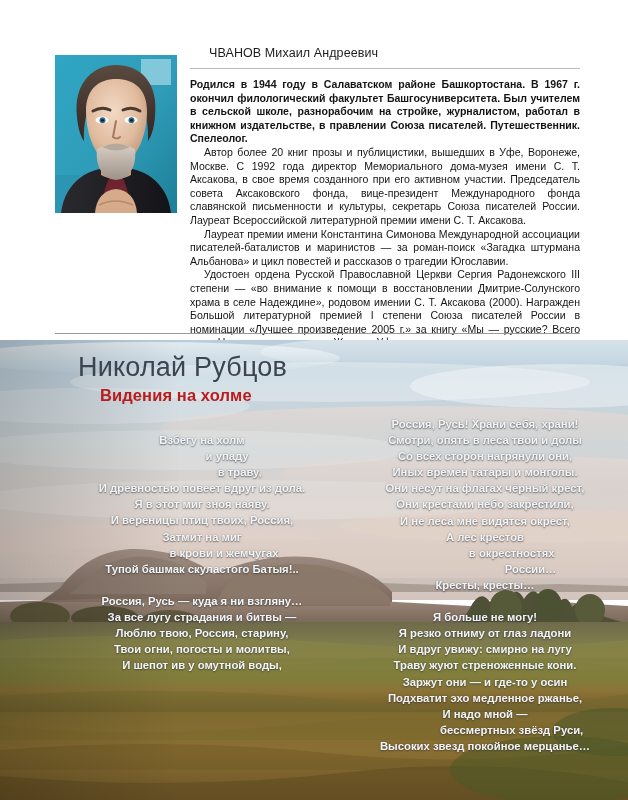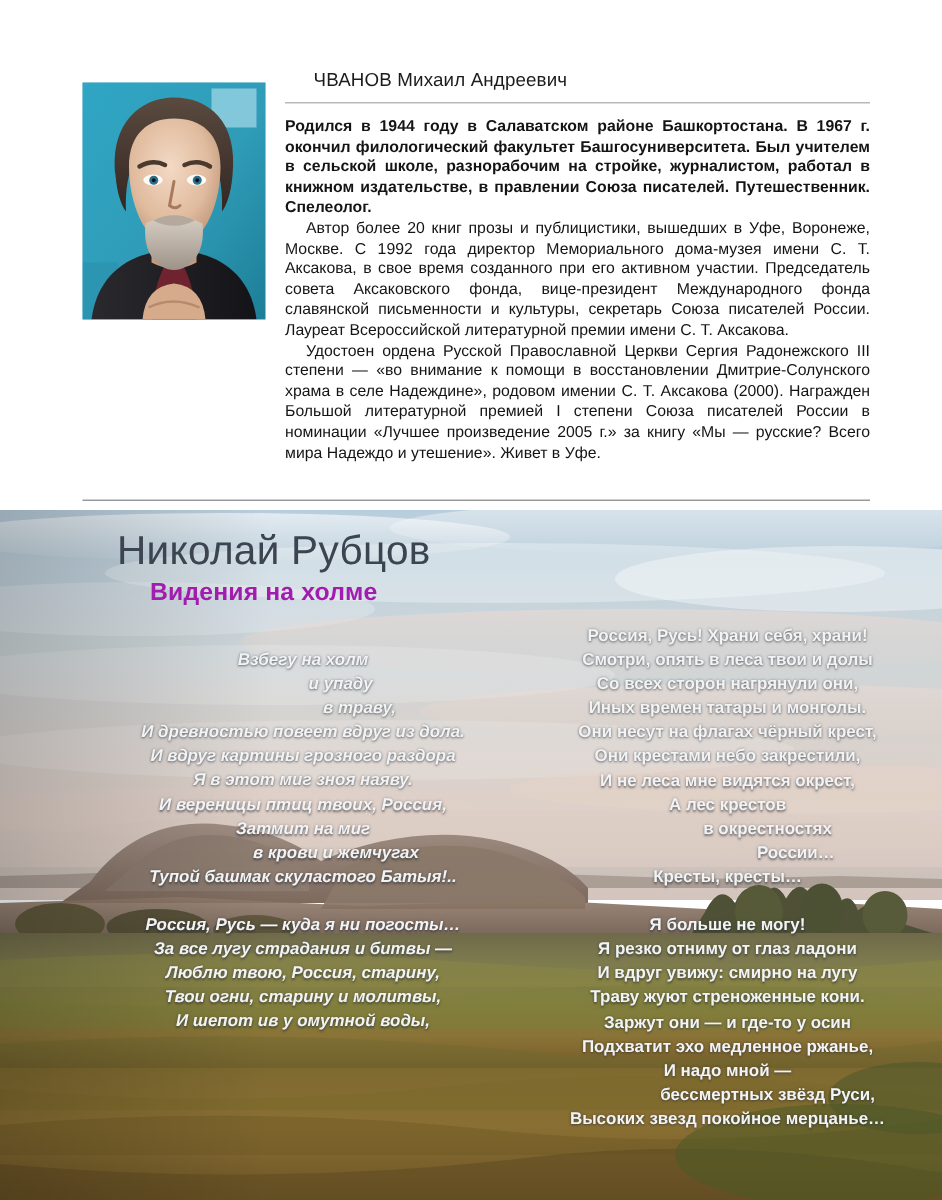--- a/index.html
+++ b/index.html
@@ -138,36 +138,36 @@
     letter-spacing: 0.2px;
     line-height: 1.1;
     white-space: nowrap;
   }
   .poem-title {
     position: absolute;
     left: 100px;
     top: 46px;
     font-size: 16.5px;
     font-weight: bold;
-    color: #a21caf;
+    color: #b91c1c;
     letter-spacing: 0.1px;
     line-height: 1.15;
     white-space: nowrap;
   }
 
   .col {
     position: absolute;
     font-size: 11.3px;
     font-weight: bold;
     line-height: 16.1px;
     color: #f2f3f4;
     text-shadow: 0 1px 1.5px rgba(40,45,55,0.55), 0 0 2px rgba(40,45,55,0.35);
     white-space: nowrap;
   }
-  .col-left  { left: 62px;  top: 92px; width: 280px; font-style: italic; }
+  .col-left  { left: 62px;  top: 92px; width: 280px; }
   .col-right { left: 340px; top: 76px; width: 290px; }
 
   .stanza { margin: 0 0 0 0; }
   .stanza + .stanza { margin-top: 16.1px; }
   .line { display: block; white-space: pre; }
 </style>
 </head>
 <body>
 
 <div class="page">
@@ -232,20 +232,21 @@
         <path d="M44 150 q16 -8 34 0" stroke="#b68b6c" stroke-width="1.6" fill="none"></path>
       </svg>
     </div>
 
     <div class="bio-title">ЧВАНОВ Михаил Андреевич</div>
     <div class="bio-rule"></div>
 
     <div class="bio-body">
       <p class="first">Родился в 1944 году в Салаватском районе Башкортостана. В 1967 г. окончил филологический факультет Башгосуниверситета. Был учителем в сельской школе, разнорабочим на стройке, журналистом, работал в книжном издательстве, в правлении Союза писателей. Путешественник. Спелеолог.</p>
       <p>Автор более 20 книг прозы и публицистики, вышедших в Уфе, Воронеже, Москве. С 1992 года директор Мемориального дома-музея имени С. Т. Аксакова, в свое время созданного при его активном участии. Председатель совета Аксаковского фонда, вице-президент Международного фонда славянской письменности и культуры, секретарь Союза писателей России. Лауреат Всероссийской литературной премии имени С. Т. Аксакова.</p>
+      <p>Лауреат премии имени Константина Симонова Международной ассоциации писателей-баталистов и маринистов — за роман-поиск «Загадка штурмана Альбанова» и цикл повестей и рассказов о трагедии Югославии.</p>
       <p>Удостоен ордена Русской Православной Церкви Сергия Радонежского III степени — «во внимание к помощи в восстановлении Дмитрие-Солунского храма в селе Надеждине», родовом имении С. Т. Аксакова (2000). Награжден Большой литературной премией I степени Союза писателей России в номинации «Лучшее произведение 2005 г.» за книгу «Мы — русские? Всего мира Надеждо и утешение». Живет в Уфе.</p>
     </div>
   </div>
 
   <div class="section-rule"></div>
 
   <div class="poem-section">
 
     <svg class="landscape" viewBox="0 0 628 460" preserveAspectRatio="none">
       <defs>
@@ -344,32 +345,31 @@
 
       <div class="poet-name">Николай Рубцов</div>
       <div class="poem-title">Видения на холме</div>
 
       <div class="col col-left">
         <div class="stanza">
           <span class="line">Взбегу на холм</span>
           <span class="line">                и упаду</span>
           <span class="line">                        в траву,</span>
           <span class="line">И древностью повеет вдруг из дола.</span>
-          <span class="line">И вдруг картины грозного раздора</span>
           <span class="line">Я в этот миг зноя наяву.</span>
           <span class="line">И вереницы птиц твоих, Россия,</span>
           <span class="line">Затмит на миг</span>
           <span class="line">              в крови и жемчугах</span>
           <span class="line">Тупой башмак скуластого Батыя!..</span>
         </div>
         <div class="stanza">
-          <span class="line">Россия, Русь — куда я ни погосты…</span>
+          <span class="line">Россия, Русь — куда я ни взгляну…</span>
           <span class="line">За все лугу страдания и битвы —</span>
           <span class="line">Люблю твою, Россия, старину,</span>
-          <span class="line">Твои огни, старину и молитвы,</span>
+          <span class="line">Твои огни, погосты и молитвы,</span>
           <span class="line">И шепот ив у омутной воды,</span>
         </div>
       </div>
 
       <div class="col col-right">
         <div class="stanza">
           <span class="line">Россия, Русь! Храни себя, храни!</span>
           <span class="line">Смотри, опять в леса твои и долы</span>
           <span class="line">Со всех сторон нагрянули они,</span>
           <span class="line">Иных времен татары и монголы.</span>

